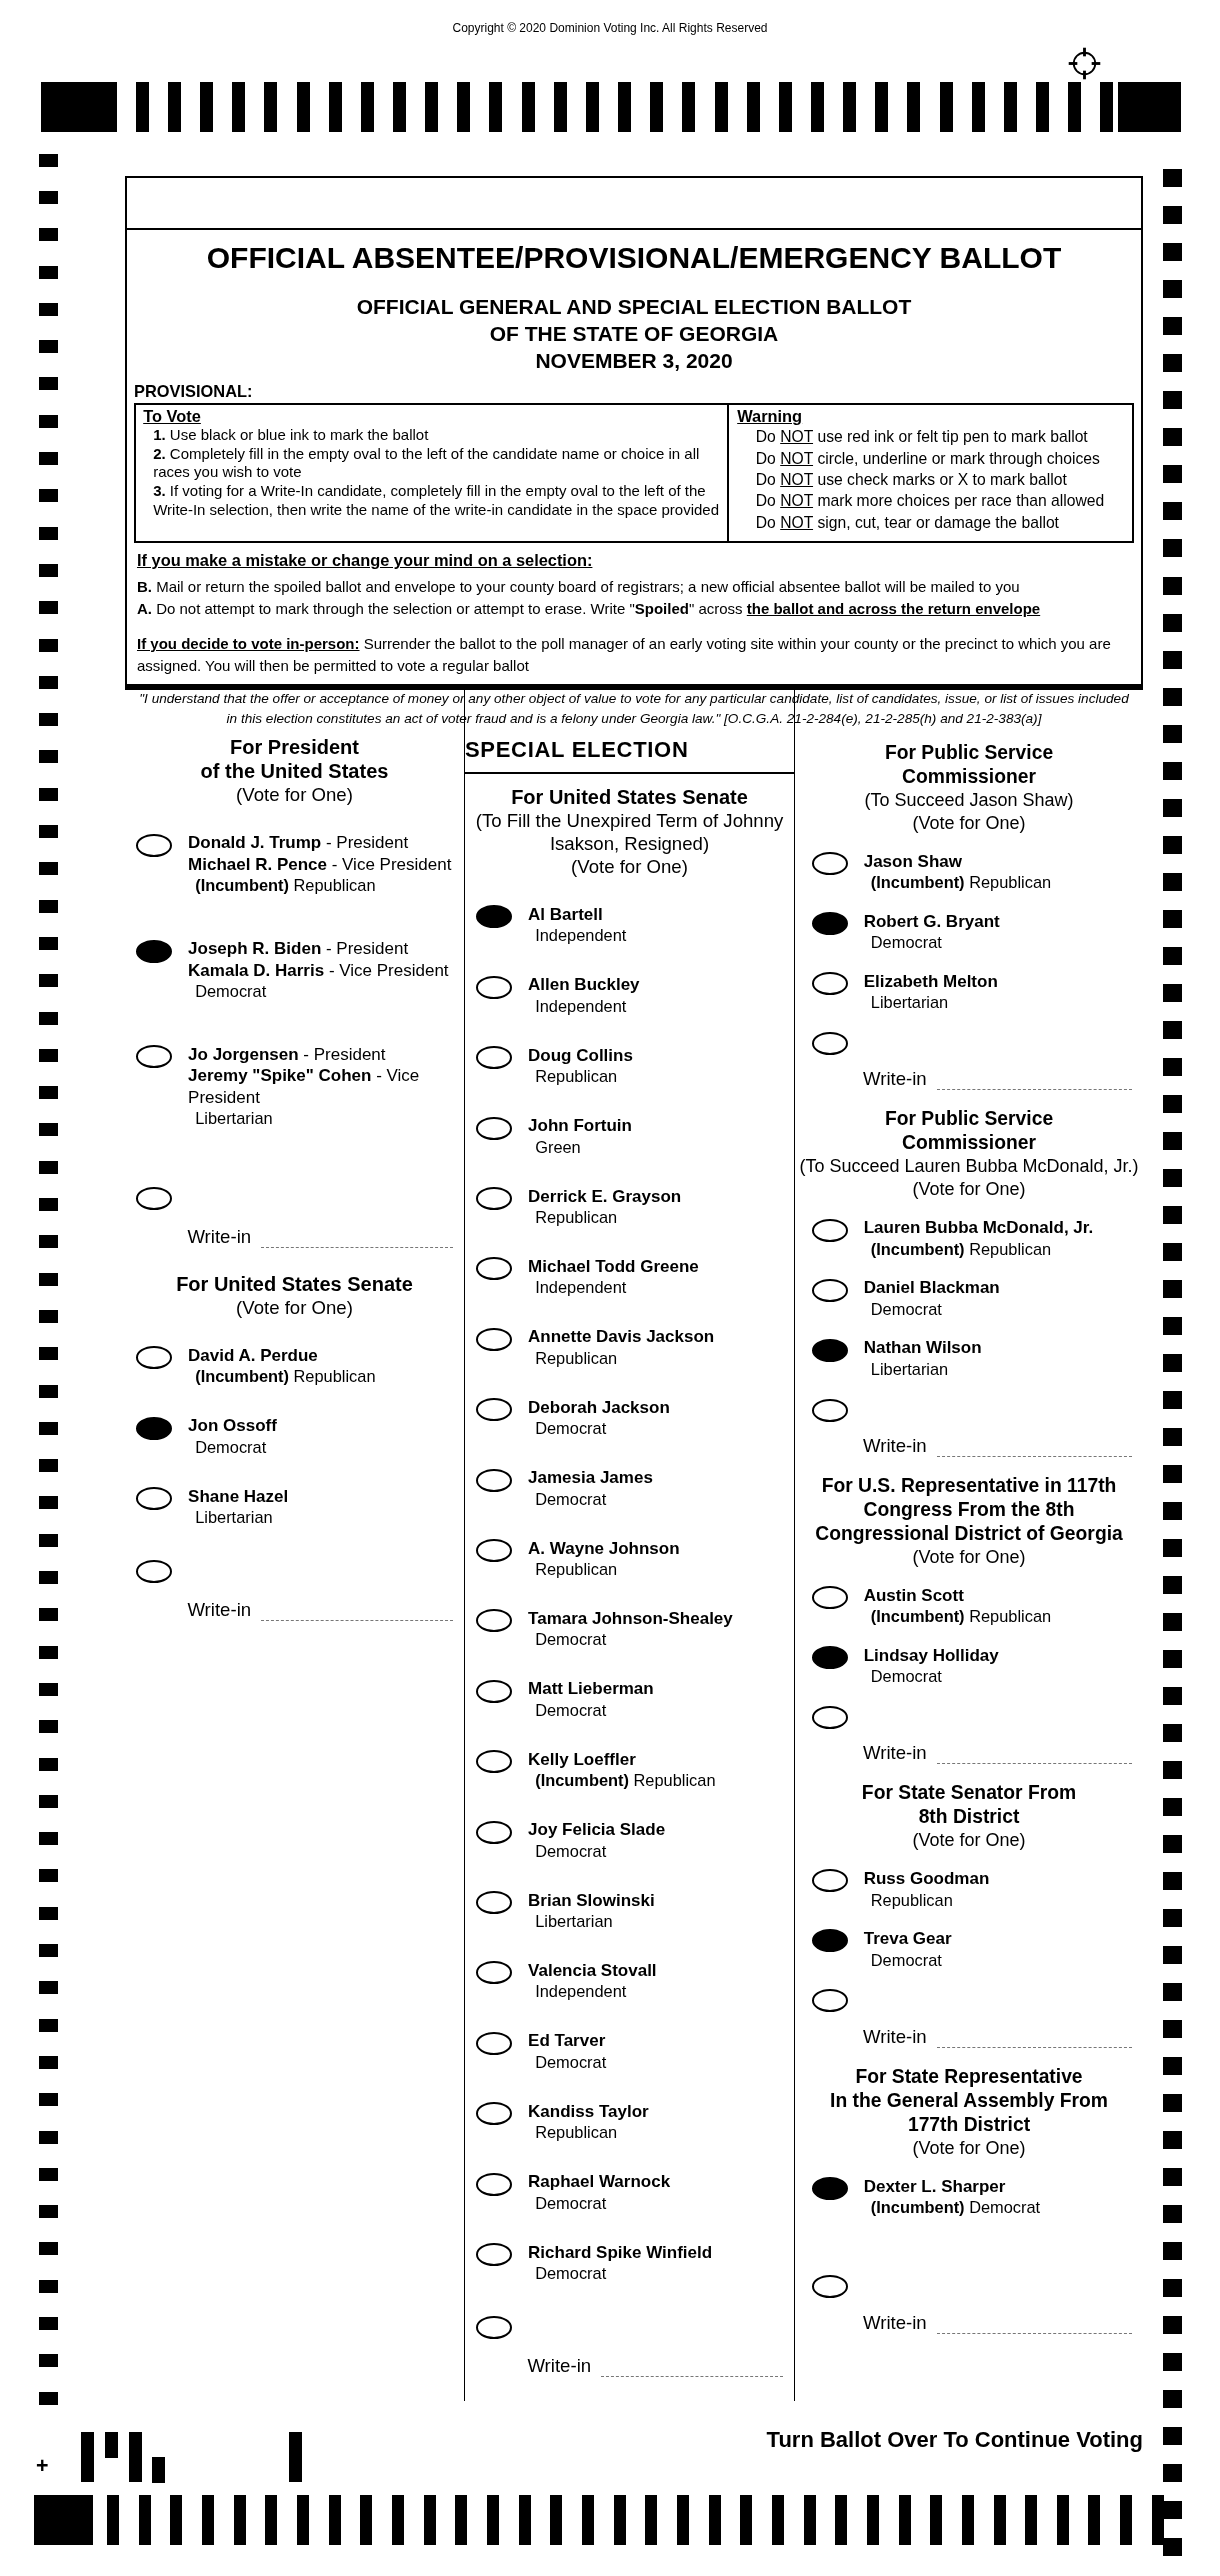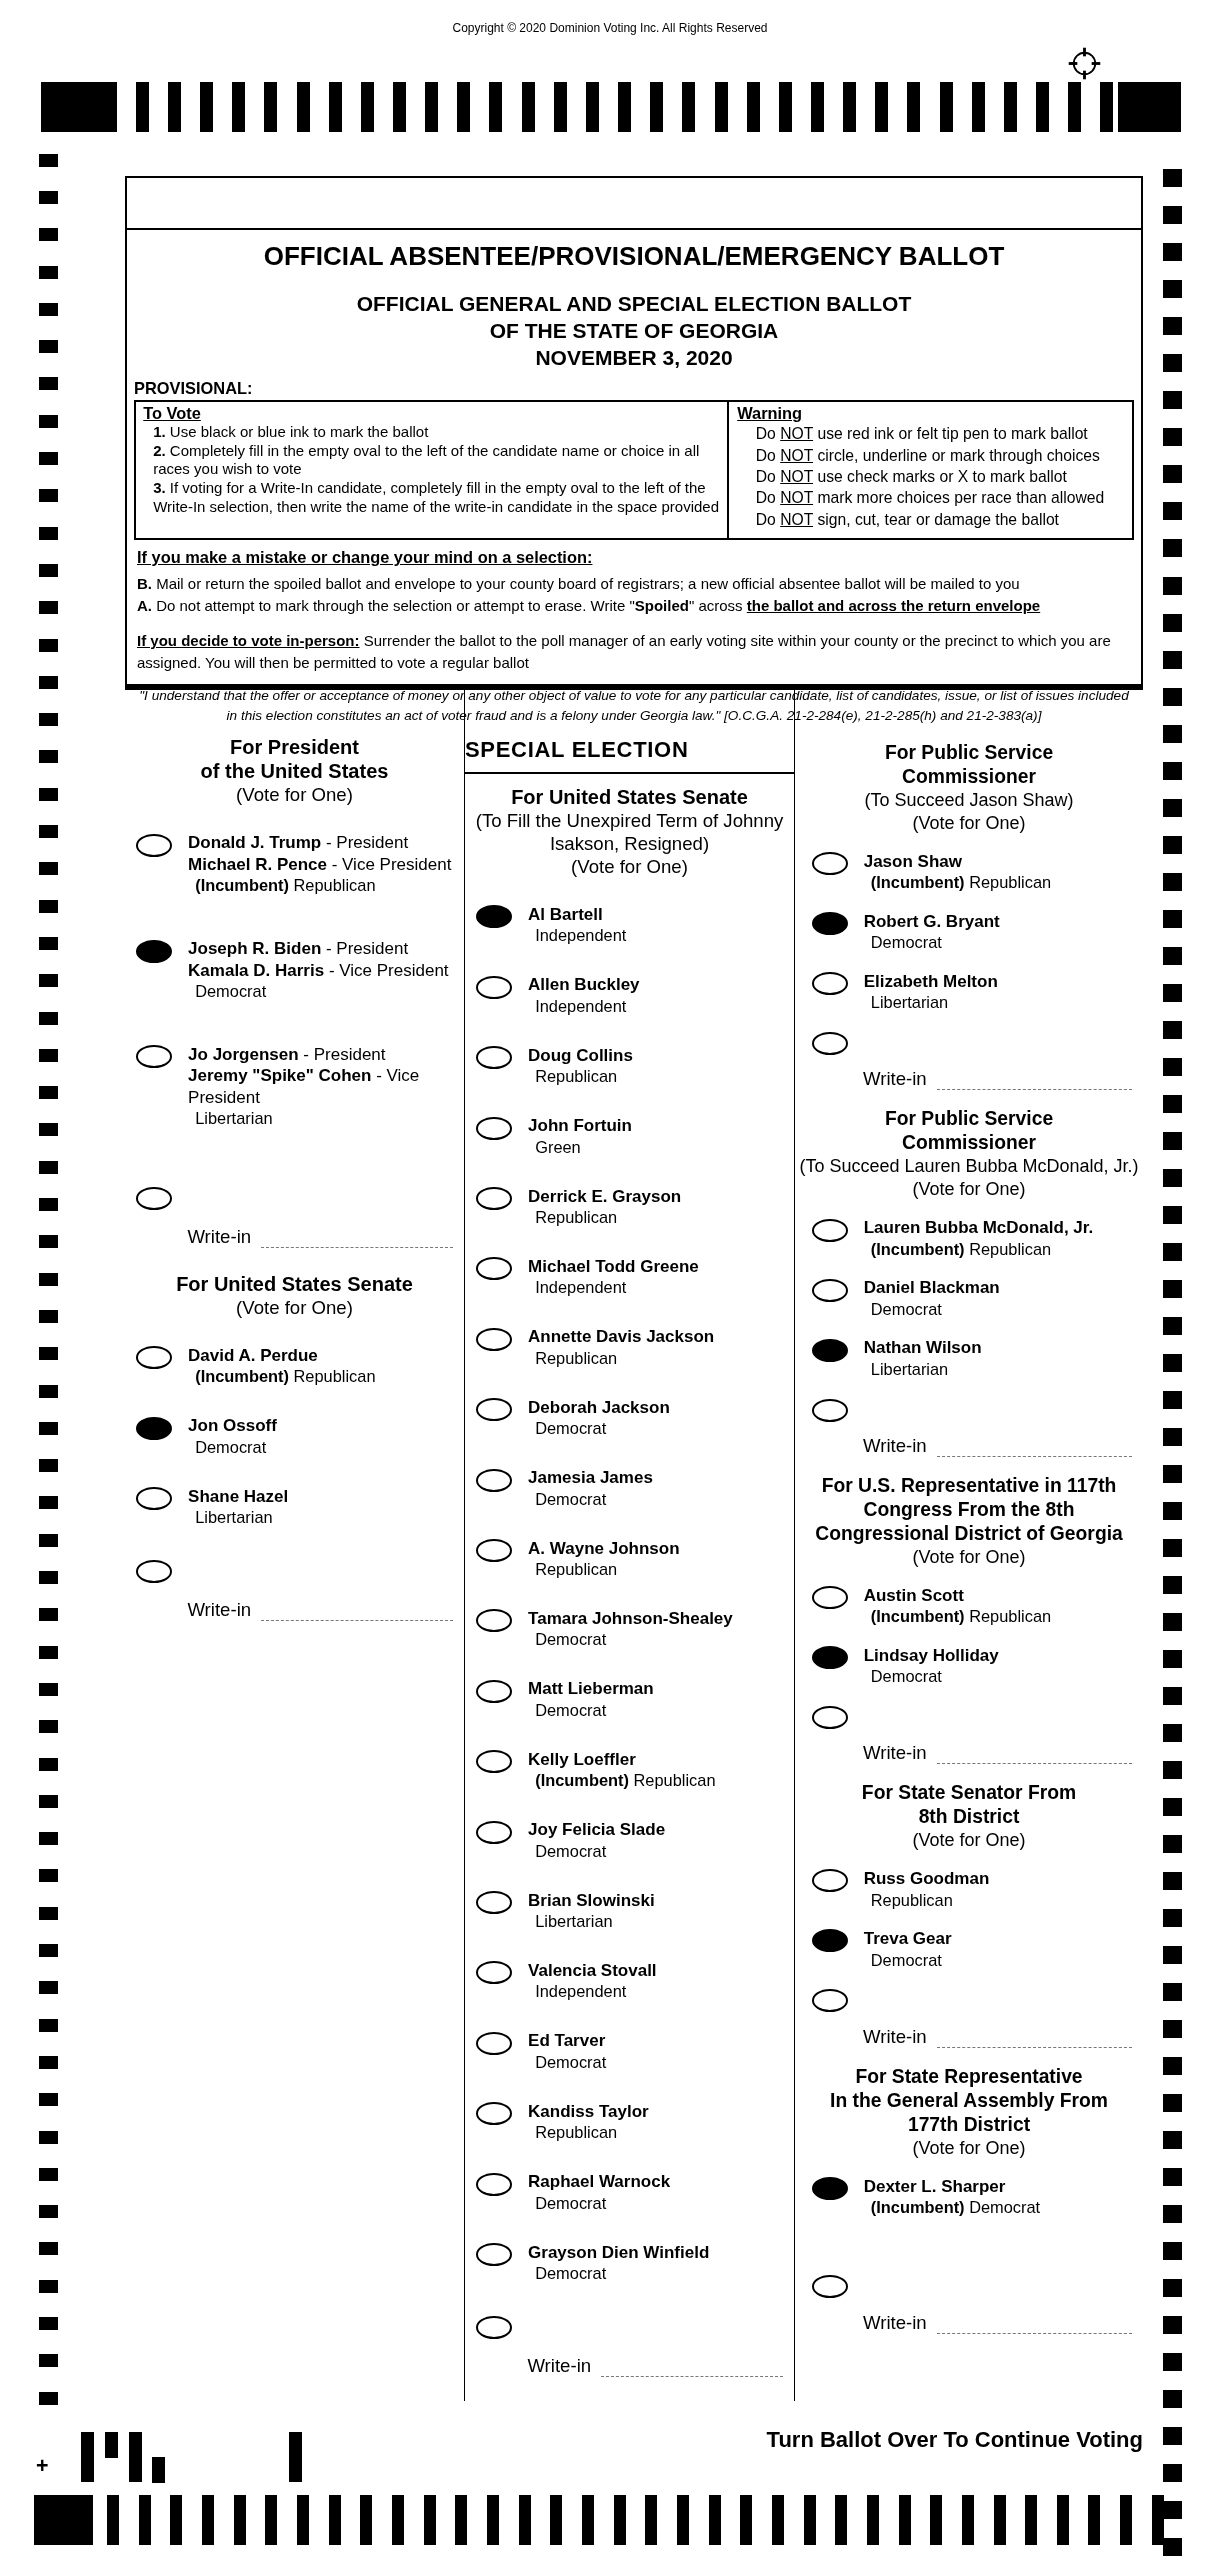--- a/index.html
+++ b/index.html
@@ -9,21 +9,21 @@
   .u{text-decoration:underline;}
   .tm{position:absolute;background:#000;}
   .copyright{position:absolute;top:21.4px;left:0;width:1220px;text-align:center;font-size:12px;}
   .crosshair{position:absolute;left:1068px;top:47px;}
   .county-box{position:absolute;left:125px;top:176px;width:1018px;height:54px;
               border:2.1px solid #000;box-sizing:border-box;text-align:center;}
   .county-name{font-size:29px;font-weight:bold;line-height:30px;margin-top:1.4px;}
   .precincts{font-size:18px;font-weight:bold;line-height:20px;}
   .main-box{position:absolute;left:125px;top:228px;width:1018px;height:462px;
             border:2.1px solid #000;border-bottom:6.4px solid #000;box-sizing:border-box;padding:11.4px 7.1px 0 7.1px;}
-  .title1{text-align:center;font-size:26px;font-weight:bold;margin-bottom:20px;}
+  .title1{text-align:center;font-size:30px;font-weight:bold;margin-bottom:20px;}
   .title2{text-align:center;font-size:21px;font-weight:bold;margin-bottom:2.9px;}
   .title3{text-align:center;font-size:21px;font-weight:bold;margin-bottom:2.9px;}
   .title4{text-align:center;font-size:21px;font-weight:bold;margin-bottom:8.6px;}
   .ins-label{font-size:16.4px;font-weight:bold;margin-bottom:2.1px;}
   .ins-row{display:flex;height:140px;}
   .tovote-box{width:597px;border:2.1px solid #000;box-sizing:border-box;padding:1.4px 7.1px;}
   .warning-box{width:407px;border:2.1px solid #000;border-left:none;box-sizing:border-box;padding:1.4px 8.6px;}
   .box-head{font-size:16.4px;font-weight:bold;text-decoration:underline;line-height:20px;}
   .ins-line{font-size:15px;line-height:18.6px;padding-left:10px;}
   .warn-line{font-size:15.7px;line-height:21.4px;padding-left:18.6px;}
@@ -331,21 +331,21 @@
         <div class="cand">
           <span class="oval"></span>
           <div>
             <div class="cname"><span class="b">Raphael Warnock</span></div>
             <div class="cparty"><span>Democrat</span></div>
           </div>
         </div>
         <div class="cand">
           <span class="oval"></span>
           <div>
-            <div class="cname"><span class="b">Grayson Dien Winfield</span></div>
+            <div class="cname"><span class="b">Richard Spike Winfield</span></div>
             <div class="cparty"><span>Democrat</span></div>
           </div>
         </div>
         <div class="writein"><span class="oval"></span><div class="wrow">
             <span class="wlabel">Write-in</span>
             <span class="wline"></span>
           </div></div>
       </div>
     </div>
   <div class="col col-right" id="col-right">

